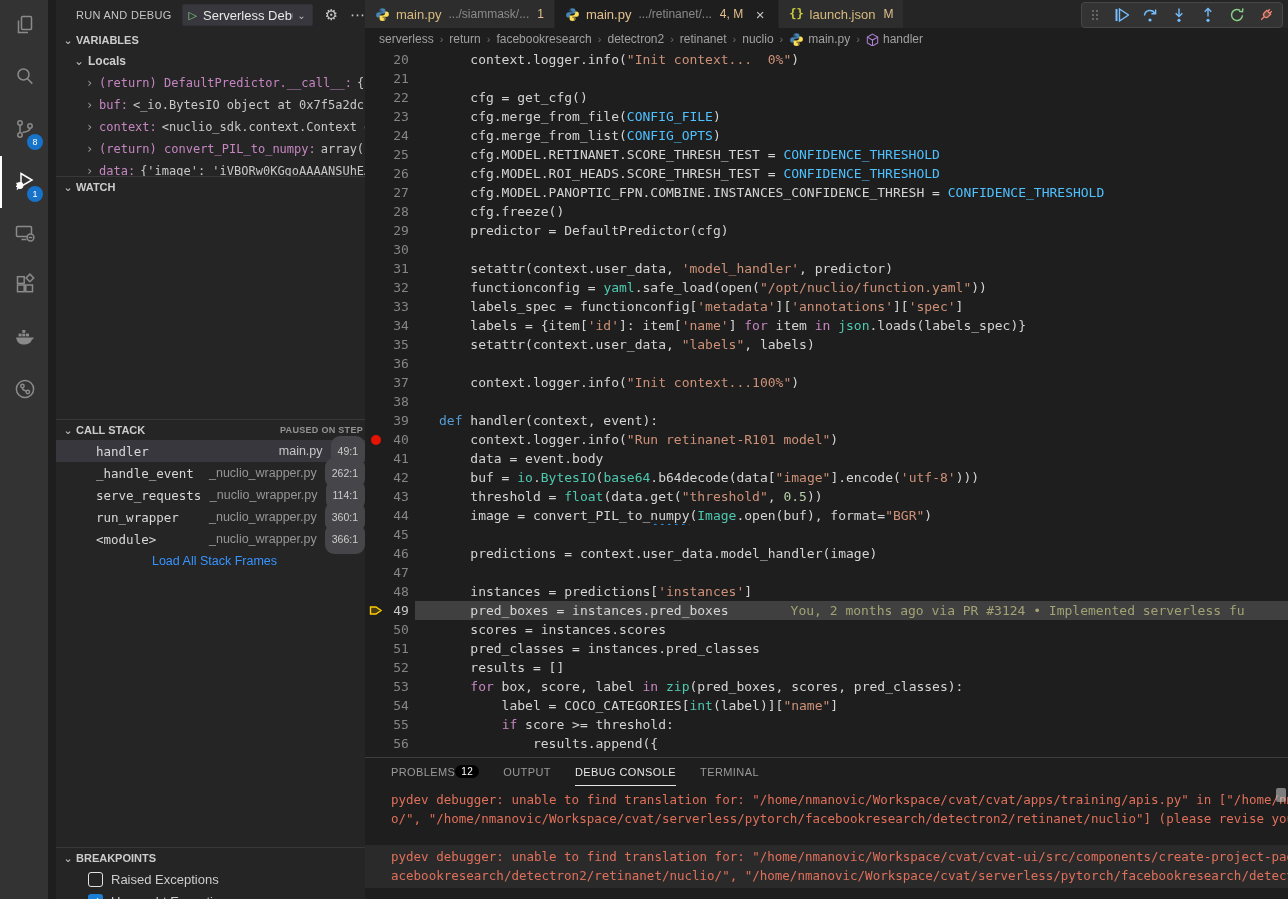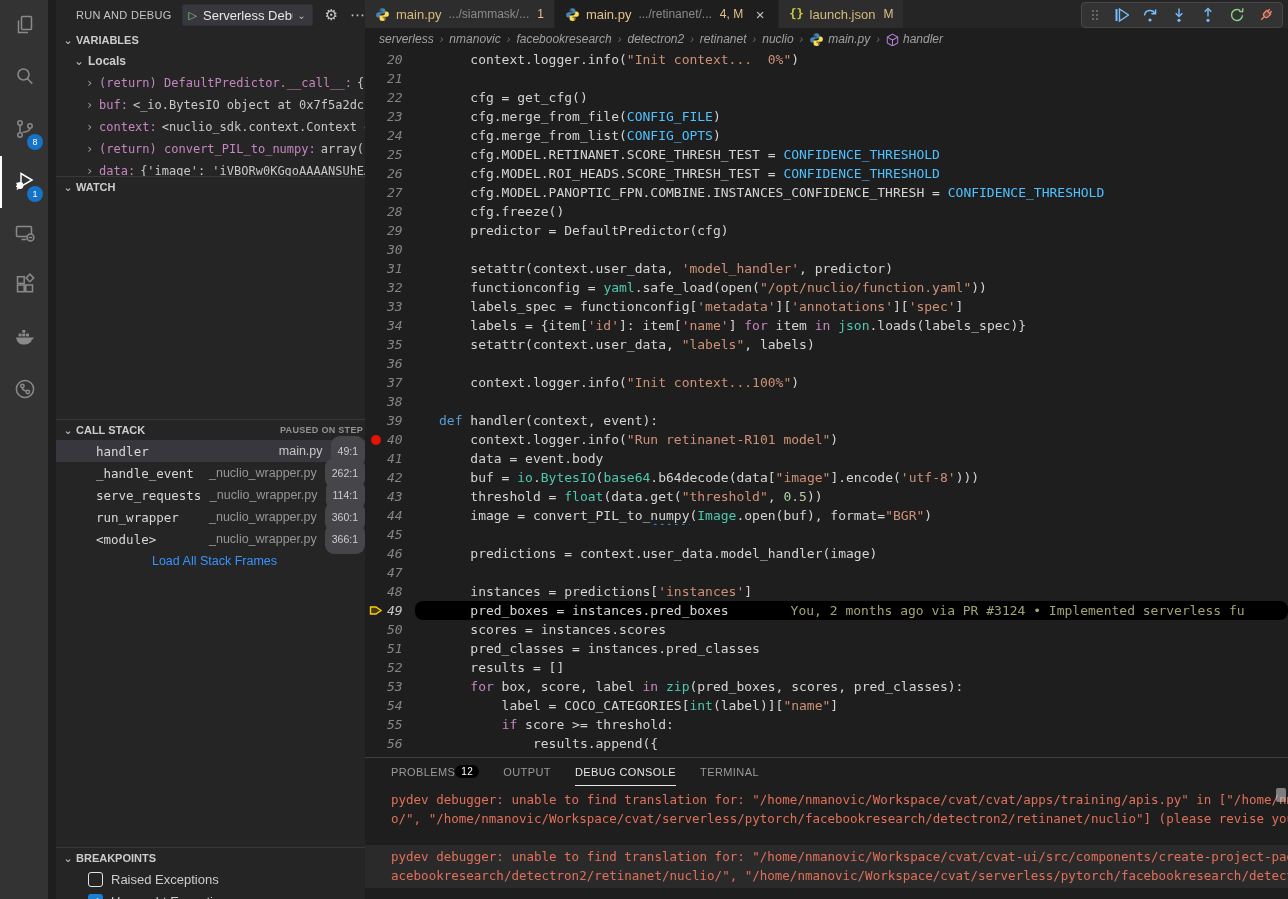--- a/index.html
+++ b/index.html
@@ -66,33 +66,33 @@
   .tab .hint { color:#8a8a8a; font-size:12px; margin-left:7px; }
   .tab .deco { color:#e2c08d; font-size:12px; margin-left:8px; }
   .tab .close { color:#c5c5c5; font-size:15px; margin-left:9px; width:16px; text-align:center; border-radius:3px; }
   .json-icon { color:#cbcb41; font-family:"DejaVu Sans Mono",monospace; font-size:12px; font-weight:bold; }
 
   .debug-toolbar { position:absolute; top:2px; right:5px; height:26px; background:#333333; border:1px solid #474747;
                    border-radius:4px; display:flex; align-items:center; padding:0 8px; gap:13px; z-index:9; }
   .dt-btn { display:flex; align-items:center; cursor:pointer; }
 
   .breadcrumbs { position:absolute; top:28px; left:0; right:0; height:22px; display:flex; align-items:center;
-                 padding-left:14px; font-size:12px; color:#a0a0a0; background:#1e1e1e;font-style:italic; }
+                 padding-left:14px; font-size:12px; color:#a0a0a0; background:#1e1e1e; }
   .crumb { display:flex; align-items:center; cursor:pointer; }
   .crumb .cicon { display:flex; margin-right:4px; }
   .crumb-sep { color:#6e6e6e; margin:0 6px; font-size:11px; }
 
   
   .code-area { position:absolute; top:50px; left:0; right:0; height:707px; overflow:hidden;
                font-family:"DejaVu Sans Mono", monospace; font-size:13px; }
   .code-line { display:flex; height:19px; line-height:19px; white-space:pre; }
   .glyph { width:22px; flex:none; display:flex; align-items:center; justify-content:center; }
-  .lnum { width:28px; flex:none; text-align:left; color:#858585;font-style:italic; }
+  .lnum { width:28px; flex:none; text-align:center; color:#858585; }
   .ctext { flex:1; padding-left:24px; overflow:hidden; }
-  .code-line.current .ctext { background:#000000;border-radius:8px; }
+  .code-line.current .ctext { background:#404040; }
   .code-line.current .lnum { color:#c6c6c6; }
   .tk-t { color:#d4d4d4; } .tk-s { color:#ce9178; } .tk-k { color:#c586c0; }
   .tk-d { color:#569cd6; } .tk-c { color:#4fc1ff; } .tk-m { color:#4ec9b0; }
   .tk-n { color:#b5cea8; }
   .tk-w { color:#d4d4d4; text-decoration:underline wavy #2f9eff 1px; text-underline-offset:3px; }
   .blame { color:#a2a274; margin-left:62px; }
 
   
   .panel { position:absolute; left:0; right:0; top:757px; bottom:0; border-top:1px solid #3e3e42; background:#1e1e1e; }
   .panel-tabs { height:28px; display:flex; align-items:center; padding-left:26px; gap:24px; }
@@ -375,21 +375,21 @@
             </g>
           </svg>
         </span>
       </div>
     <div class="breadcrumbs" id="breadcrumbs">
         <span class="crumb">
           <span>serverless</span>
         </span>
         <span class="crumb-sep">›</span>
         <span class="crumb">
-          <span>nmanovic</span>
+          <span>return</span>
         </span>
         <span class="crumb-sep">›</span>
         <span class="crumb">
           <span>facebookresearch</span>
         </span>
         <span class="crumb-sep">›</span>
         <span class="crumb">
           <span>detectron2</span>
         </span>
         <span class="crumb-sep">›</span>

